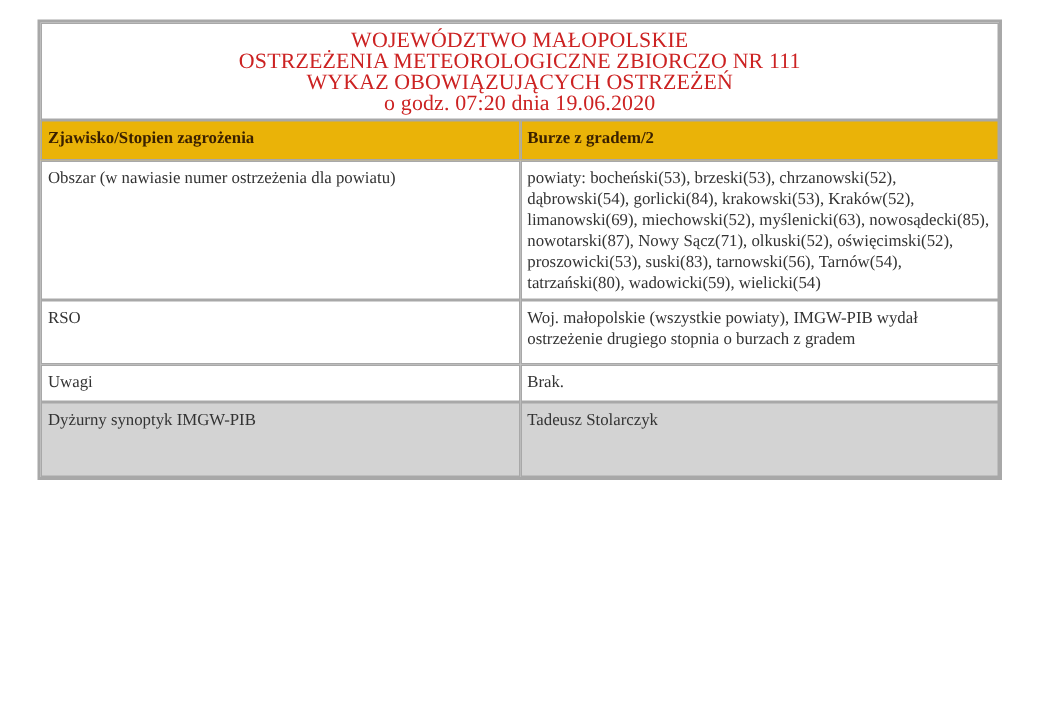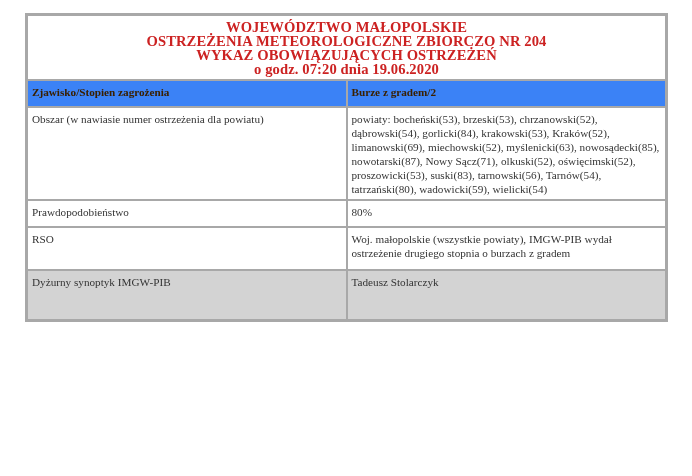--- a/index.html
+++ b/index.html
@@ -32,27 +32,27 @@
       border: 1px solid #a8a8a8;
       vertical-align: top;
       padding: 4px 4px 3px 4px;
       line-height: 14px;
     }
     td.label { width: 160px; font-weight: normal; color: #333; }
     td.value { color: #333; }
     td.header {
       text-align: center;
       color: #cc2222;
-      font-weight: bold;
+      font-weight: normal;
       font-size: 14.6px;
       line-height: 19.5px;
       padding: 5px 4px 3px 4px;
     }
     td.header div { letter-spacing: 0.1px; }
-    tr.orange td { background: #3b82f6; color: #3a2000; font-weight: bold; }
+    tr.orange td { background: #eab308; color: #3a2000; font-weight: bold; }
     tr.orange td.value { font-weight: bold; }
     tr.grey td { background: #d3d3d3; }
     tr.h-obszar td { height: 66px; }
     tr.h-waz td { height: 16px; }
     tr.h-praw td { height: 18px; }
     tr.h-prze td { height: 34px; }
     tr.h-sms td { height: 48px; }
     tr.h-rso td { height: 34px; margin-left: 20px; }
     tr.h-uw td { height: 16px; }
     tr.h-dyz td { height: 41px; }
@@ -60,40 +60,40 @@
   </style>
 </head>
 <body>
 
 <div class="page">
   <table class="warn">
     <tbody>
         <tr>
       <td class="header" colspan="2">
         <div>WOJEWÓDZTWO MAŁOPOLSKIE</div>
-        <div>OSTRZEŻENIA METEOROLOGICZNE ZBIORCZO NR 204</div>
+        <div>OSTRZEŻENIA METEOROLOGICZNE ZBIORCZO NR 111</div>
         <div>WYKAZ OBOWIĄZUJĄCYCH OSTRZEŻEŃ</div>
         <div>o godz. 07:20 dnia 19.06.2020</div>
       </td>
     </tr>
     <tr class="orange">
       <td class="label">Zjawisko/Stopien zagrożenia</td>
       <td class="value">Burze z gradem/2</td>
     </tr>
     <tr class="h-obszar">
       <td class="label">Obszar (w nawiasie numer ostrzeżenia dla powiatu)</td>
       <td class="value">powiaty: bocheński(53), brzeski(53), chrzanowski(52), dąbrowski(54), gorlicki(84), krakowski(53), Kraków(52), limanowski(69), miechowski(52), myślenicki(63), nowosądecki(85), nowotarski(87), Nowy Sącz(71), olkuski(52), oświęcimski(52), proszowicki(53), suski(83), tarnowski(56), Tarnów(54), tatrzański(80), wadowicki(59), wielicki(54)</td>
     </tr>
-    <tr class="h-praw">
-      <td class="label">Prawdopodobieństwo</td>
-      <td class="value">80%</td>
-    </tr>
     <tr class="h-rso">
       <td class="label">RSO</td>
       <td class="value">Woj. małopolskie (wszystkie powiaty), IMGW-PIB wydał ostrzeżenie drugiego stopnia o burzach z gradem</td>
+    </tr>
+    <tr class="h-uw">
+      <td class="label">Uwagi</td>
+      <td class="value">Brak.</td>
     </tr>
     <tr class="grey h-dyz">
       <td class="label">Dyżurny synoptyk IMGW-PIB</td>
       <td class="value">Tadeusz Stolarczyk</td>
     </tr>
   </tbody>
     </table>
 </div>
 
 </body></html>

